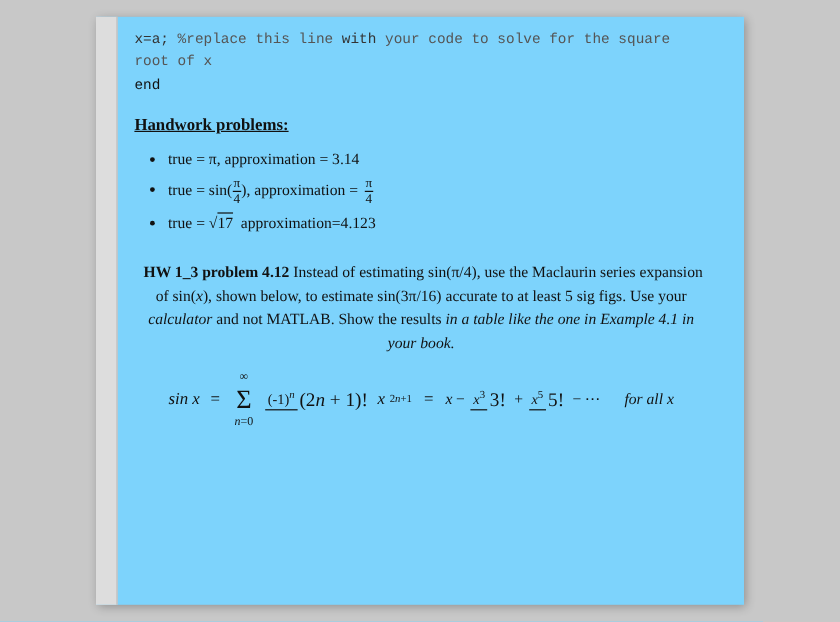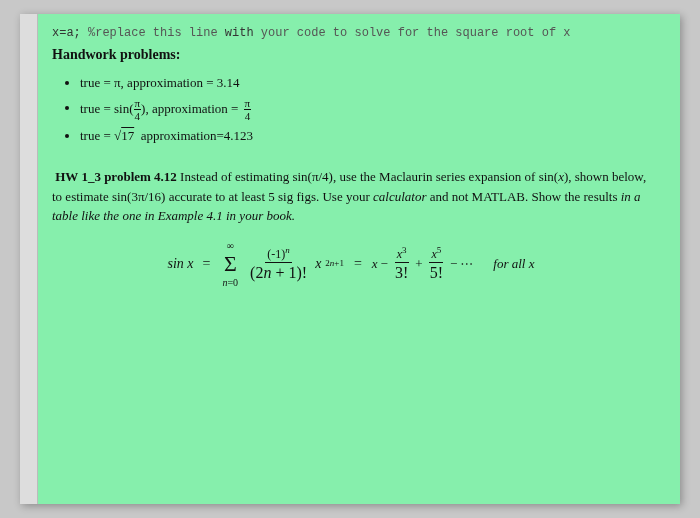--- a/index.html
+++ b/index.html
@@ -8,22 +8,22 @@
       background: #c8c8c8;
       display: flex;
       justify-content: center;
       align-items: center;
       width: 700px;
       height: 518px;
       font-family: 'Times New Roman', Times, serif;
     }
 
     .page {
-      background: #86efac;
-      width: 660px;
+      background: #7dd3fc;
+      width: 540px;
       min-height: 490px;
       padding: 10px 30px 20px 30px;
       box-shadow: 2px 2px 8px rgba(0,0,0,0.3);
       position: relative;
       font-size: 13px;
       line-height: 1.5;
       color: #111;
     }
 
     .code-line {
@@ -36,20 +36,21 @@
     .end-line {
       font-family: 'Courier New', Courier, monospace;
       font-size: 12px;
       margin-bottom: 14px;
     }
 
     .section-title {
       font-weight: bold;
       font-size: 14px;
       margin-bottom: 8px;
+      text-decoration: underline;
     }
 
     .hw-block {
       margin-bottom: 16px;
     }
 
     .hw-title {
       font-size: 13px;
       margin-bottom: 6px;
     }
@@ -64,20 +65,21 @@
       margin-bottom: 22px;
     }
 
     .bullet-list li {
       margin-bottom: 4px;
       font-size: 13px;
     }
 
     .hw3-block {
       margin-top: 8px;
+      text-align: center;
     }
 
     .hw3-title {
       font-size: 13px;
       margin-bottom: 10px;
     }
 
     .math-formula {
       display: flex;
       align-items: center;
@@ -112,21 +114,21 @@
     .sigma-top {
       font-size: 10px;
     }
 
     .sigma-bottom {
       font-size: 10px;
     }
 
     .frac {
       display: inline-flex;
-      flex-direction: column;
+      flex-direction: row;
       align-items: center;
       margin: 0 2px;
       vertical-align: middle;
     }
 
     .frac-num {
       border-bottom: 1px solid #111;
       padding: 0 2px;
       font-size: 12px;
       line-height: 1.2;
@@ -176,20 +178,21 @@
 </head>
 <body>
 
 <div class="page">
   <div class="left-tab"></div>
   <div class="content">
 
     <div class="code-line">
       <span>x=a; <span style="color:#555;">%replace this line </span><span style="font-weight:normal;">with</span><span style="color:#555;"> your code to solve for the square root of x</span></span>
     </div>
+    <div class="end-line">end</div>
 
     <div class="section-title">Handwork problems:</div>
 
     <div class="hw-block">
       <ul class="bullet-list">
         <li>true = π, approximation = 3.14</li>
         <li>
           true = sin(<span style="display:inline-flex;flex-direction:column;align-items:center;vertical-align:middle;font-size:11px;">
               <span style="border-bottom:1px solid #111;padding:0 1px;line-height:1.1;">π</span>
               <span style="line-height:1.1;">4</span>

